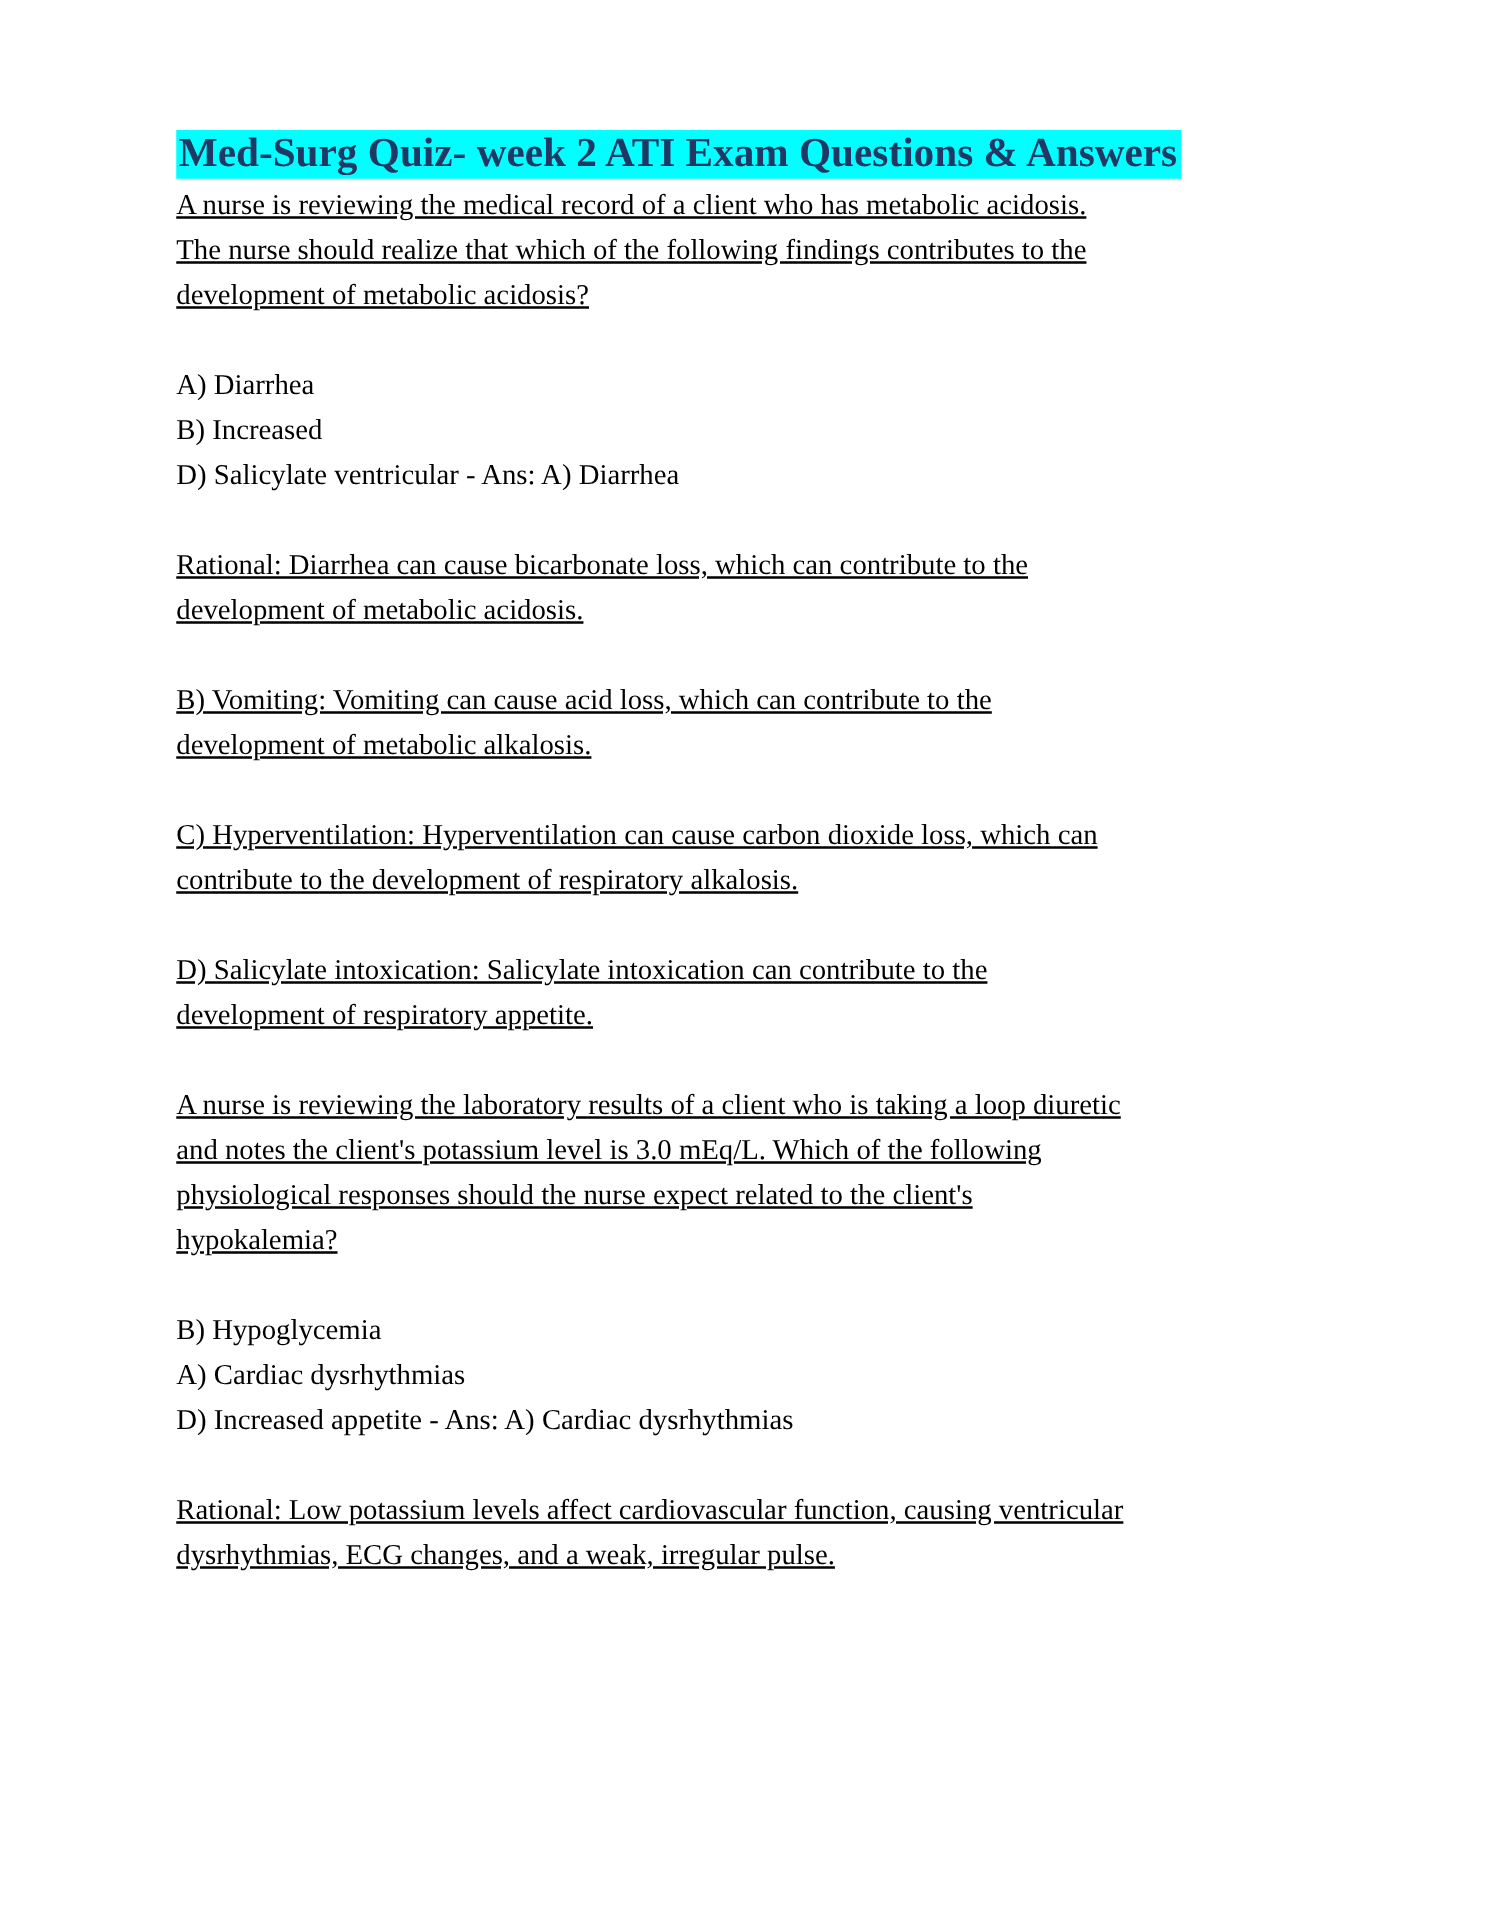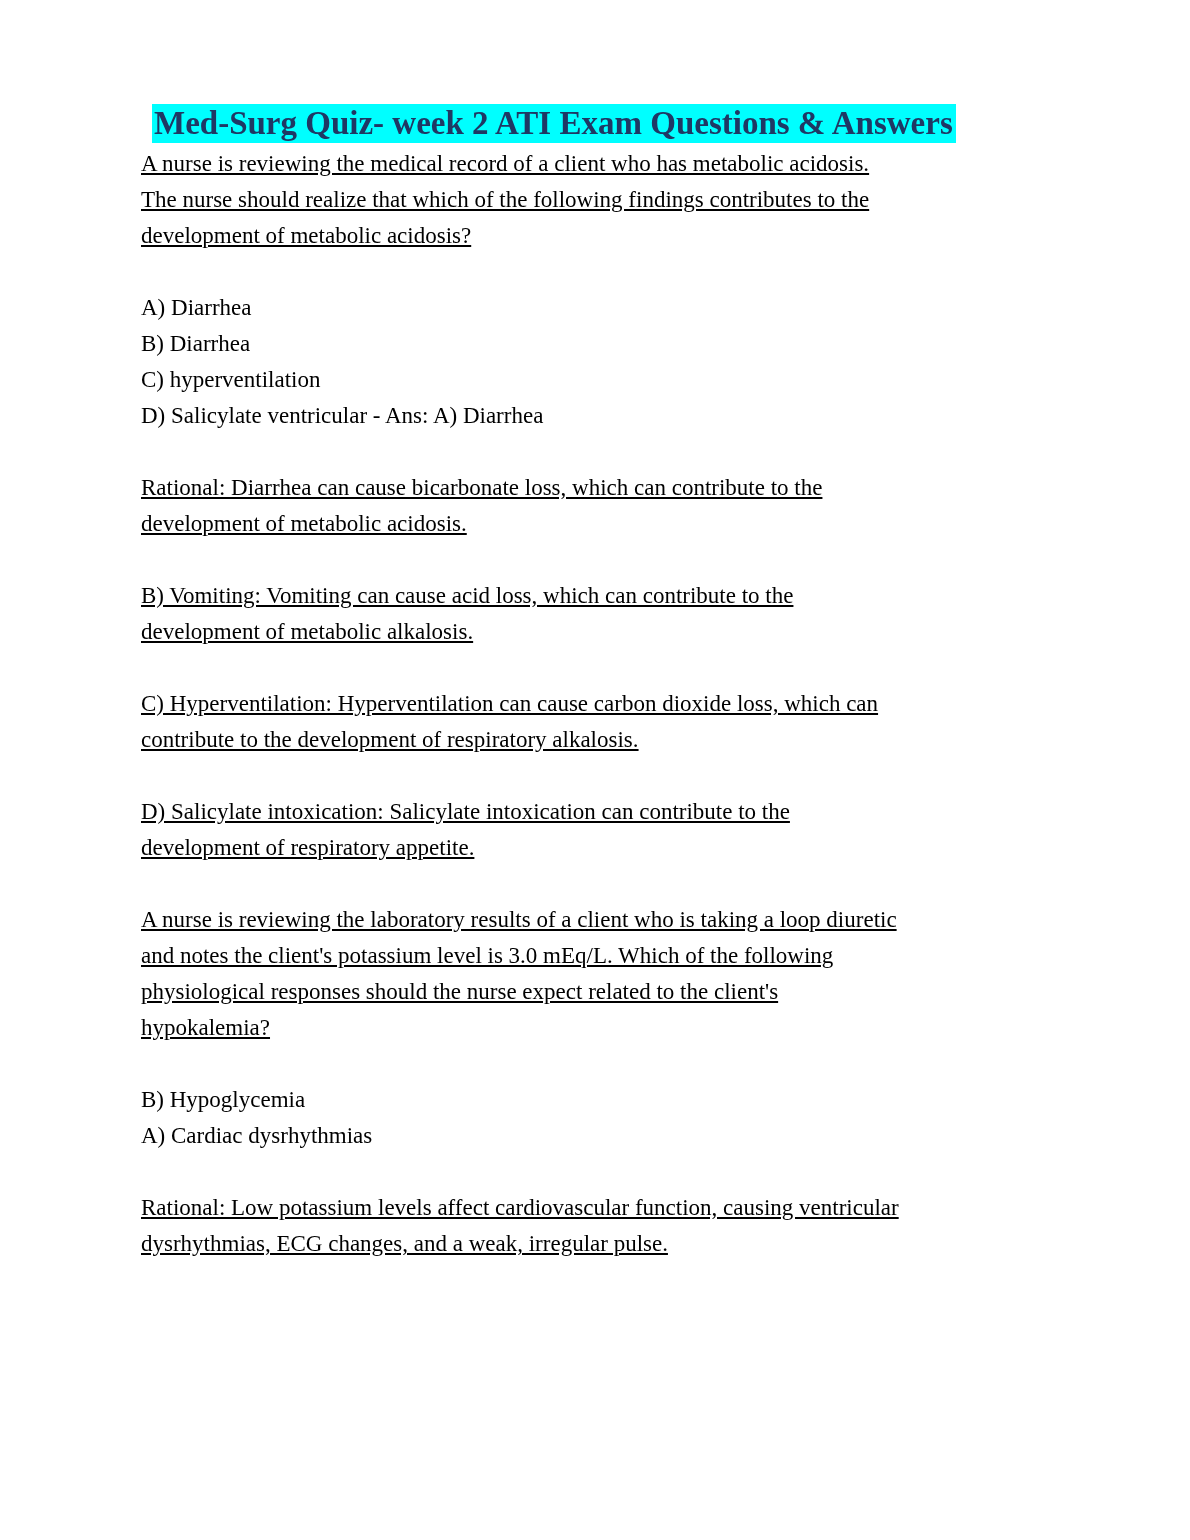--- a/index.html
+++ b/index.html
@@ -18,21 +18,21 @@
     width: 1190px;
     height: 1540px;
     padding: 103px 135px 0 141px;
     background: #ffffff;
     overflow: hidden;
   }
   .doc-title {
     font-size: 33px;
     font-weight: bold;
     line-height: 40px;
-    margin: 0 0 3px 11px;
+    margin: 0 0 3px 0;
   }
   .doc-title .hl {
     background: #00ffff;
     color: #1f3864;
     padding: 1px 3px 2px 2px;
   }
   .para {
     font-size: 23px;
     line-height: 36px;
     margin: 0 0 36px 0;
@@ -55,22 +55,21 @@
 <div class="page">
 
   <h1 class="doc-title"><span class="hl">Med-Surg Quiz- week 2 ATI Exam Questions &amp; Answers</span></h1>
 
   <p class="para">A nurse is reviewing the medical record of a client who has metabolic acidosis.
 The nurse should realize that which of the following findings contributes to the
 development of metabolic acidosis?</p>
 
   <div class="options">
     <div class="option-line">A) Diarrhea</div>
-    <div class="option-line">B) Diarrhea</div>
-    <div class="option-line">C) hyperventilation</div>
+    <div class="option-line">B) Increased</div>
     <div class="option-line">D) Salicylate ventricular - Ans: A) Diarrhea</div>
   </div>
 
   <p class="para">Rational: Diarrhea can cause bicarbonate loss, which can contribute to the
 development of metabolic acidosis.</p>
 
   <p class="para">B) Vomiting: Vomiting can cause acid loss, which can contribute to the
 development of metabolic alkalosis.</p>
 
   <p class="para">C) Hyperventilation: Hyperventilation can cause carbon dioxide loss, which can
@@ -80,18 +79,19 @@
 development of respiratory appetite.</p>
 
   <p class="para">A nurse is reviewing the laboratory results of a client who is taking a loop diuretic
 and notes the client's potassium level is 3.0 mEq/L. Which of the following
 physiological responses should the nurse expect related to the client's
 hypokalemia?</p>
 
   <div class="options">
     <div class="option-line">B) Hypoglycemia</div>
     <div class="option-line">A) Cardiac dysrhythmias</div>
+    <div class="option-line">D) Increased appetite - Ans: A) Cardiac dysrhythmias</div>
   </div>
 
   <p class="para">Rational: Low potassium levels affect cardiovascular function, causing ventricular
 dysrhythmias, ECG changes, and a weak, irregular pulse.</p>
 
 </div>
 
 </body></html>

